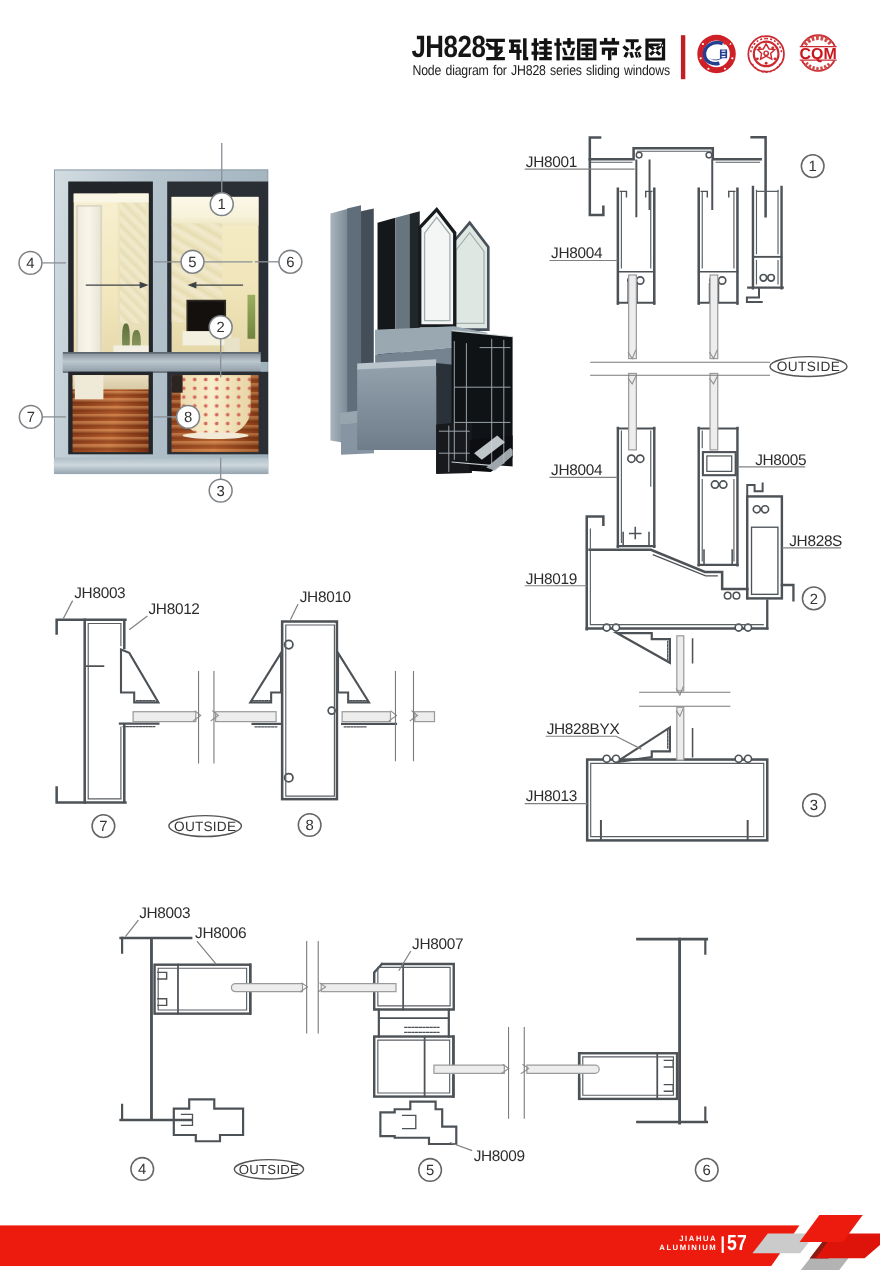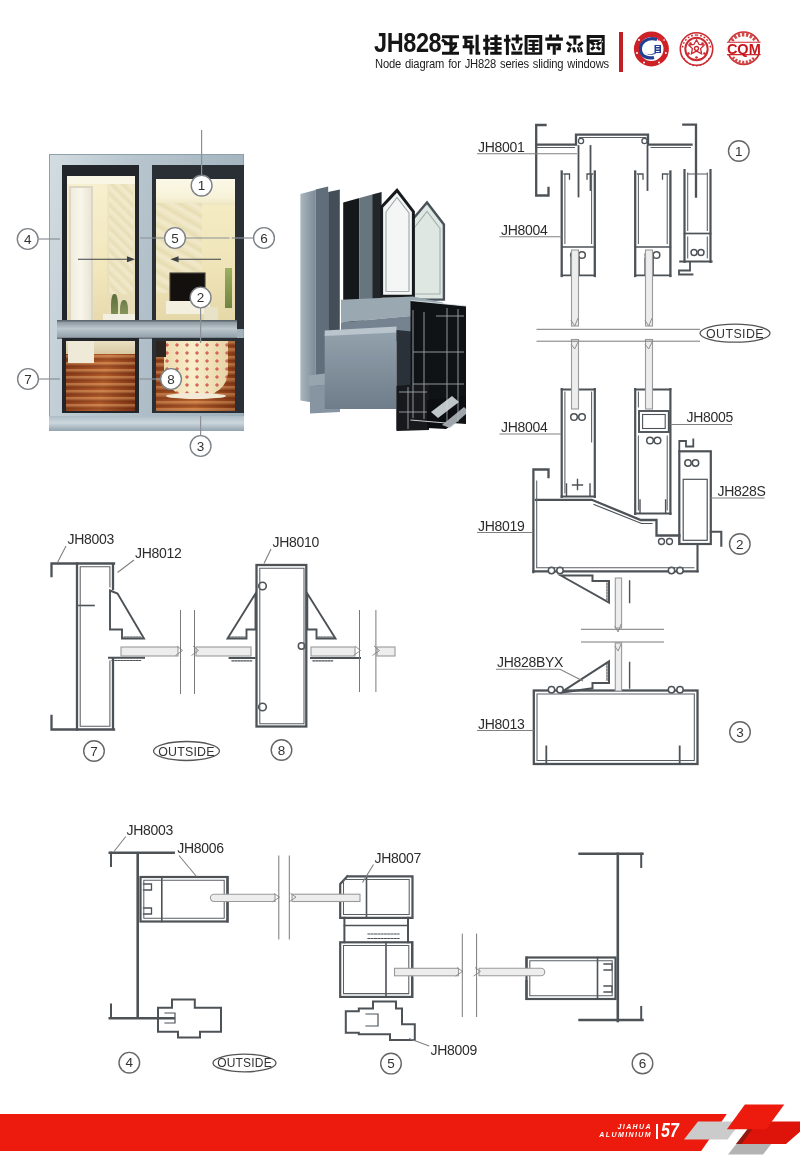--- a/index.html
+++ b/index.html
@@ -545,21 +545,21 @@
   <circle cx="391" cy="1063.6" r="10.3"></circle>
   <circle cx="642.5" cy="1063.5" r="10.3"></circle>
 </g>
 <g font-size="13.5" fill="#333" text-anchor="middle">
   <text x="129.3" y="1067.4">4</text>
   <text x="391" y="1068.3">5</text>
   <text x="642.5" y="1068.2">6</text>
 </g>
 </svg>
 
-<div class="abs" id="footer" style="left:0;top:1100px;width:800px;height:67px;overflow:hidden;font-style:italic;">
+<div class="abs" id="footer" style="left:0;top:1100px;width:800px;height:67px;overflow:hidden;">
   <div class="abs" style="left:0;top:13.7px;width:727px;height:37.5px;background:#ec1b0d;
        clip-path:polygon(0 0,727px 0,701px 100%,0 100%);"></div>
   <div class="abs" style="left:552px;top:23px;width:100px;text-align:right;color:#fff;font-weight:bold;font-size:7px;letter-spacing:1.4px;">JIAHUA</div>
   <div class="abs" style="left:552px;top:30.5px;width:100px;text-align:right;color:#fff;font-weight:bold;font-size:7px;letter-spacing:1.4px;">ALUMINIUM</div>
   <div class="abs" style="left:655.5px;top:23.5px;width:2.2px;height:15px;background:#fff;"></div>
   <div class="abs" style="left:661px;top:19.5px;color:#fff;font-weight:bold;font-size:20px;transform:scaleX(0.8);transform-origin:0 0;line-height:1;">57</div>
   <svg class="abs" style="left:620px;top:0;" width="180" height="67" viewBox="620 0 180 67">
     <polygon points="684,39.4 698,21.4 741.5,21.4 727.5,39.4" fill="#cbcbcb"></polygon>
     <polygon points="728,54.5 741,38 776,38 763,54.5" fill="#b3b3b3"></polygon>
     <polygon points="736,44 749,27 766,27 753,44" fill="#8f1a12"></polygon>

